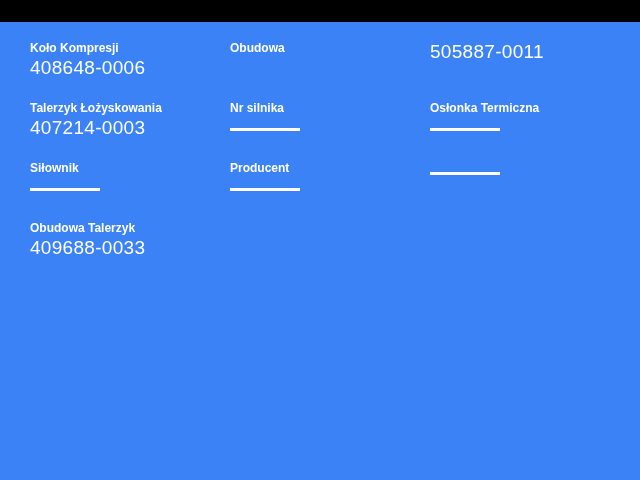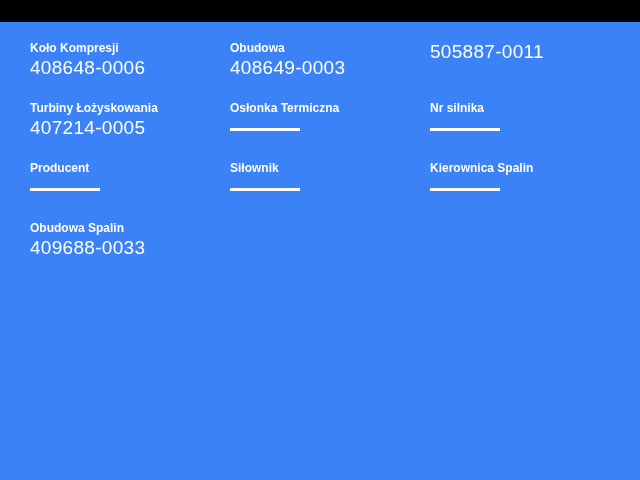--- a/index.html
+++ b/index.html
@@ -54,58 +54,56 @@
 <div class="screen">
   <div class="fields-grid">
 
     <div class="field">
       <div class="field-label">Koło Kompresji</div>
       <div class="field-value">408648-0006</div>
     </div>
 
     <div class="field">
       <div class="field-label">Obudowa</div>
-      <div class="field-value">408649-0003</div>
     </div>
 
     <div class="field">
       <div class="field-value">505887-0011</div>
     </div>
 
     <div class="field">
-      <div class="field-label">Turbiny Łożyskowania</div>
-      <div class="field-value">407214-0005</div>
+      <div class="field-label">Talerzyk Łożyskowania</div>
+      <div class="field-value">407214-0003</div>
     </div>
 
+
+    <div class="field">
+      <div class="field-label">Nr silnika</div>
+      <div class="field-value empty"></div>
+    </div>
 
     <div class="field">
       <div class="field-label">Osłonka Termiczna</div>
       <div class="field-value empty"></div>
     </div>
 
     <div class="field">
-      <div class="field-label">Nr silnika</div>
+      <div class="field-label">Siłownik</div>
       <div class="field-value empty"></div>
     </div>
 
     <div class="field">
       <div class="field-label">Producent</div>
       <div class="field-value empty"></div>
     </div>
 
     <div class="field">
-      <div class="field-label">Siłownik</div>
       <div class="field-value empty"></div>
     </div>
 
     <div class="field">
-      <div class="field-label">Kierownica Spalin</div>
-      <div class="field-value empty"></div>
-    </div>
-
-    <div class="field">
-      <div class="field-label">Obudowa Spalin</div>
+      <div class="field-label">Obudowa Talerzyk</div>
       <div class="field-value">409688-0033</div>
     </div>
 
 
   </div>
 </div>
 
 </body></html>

